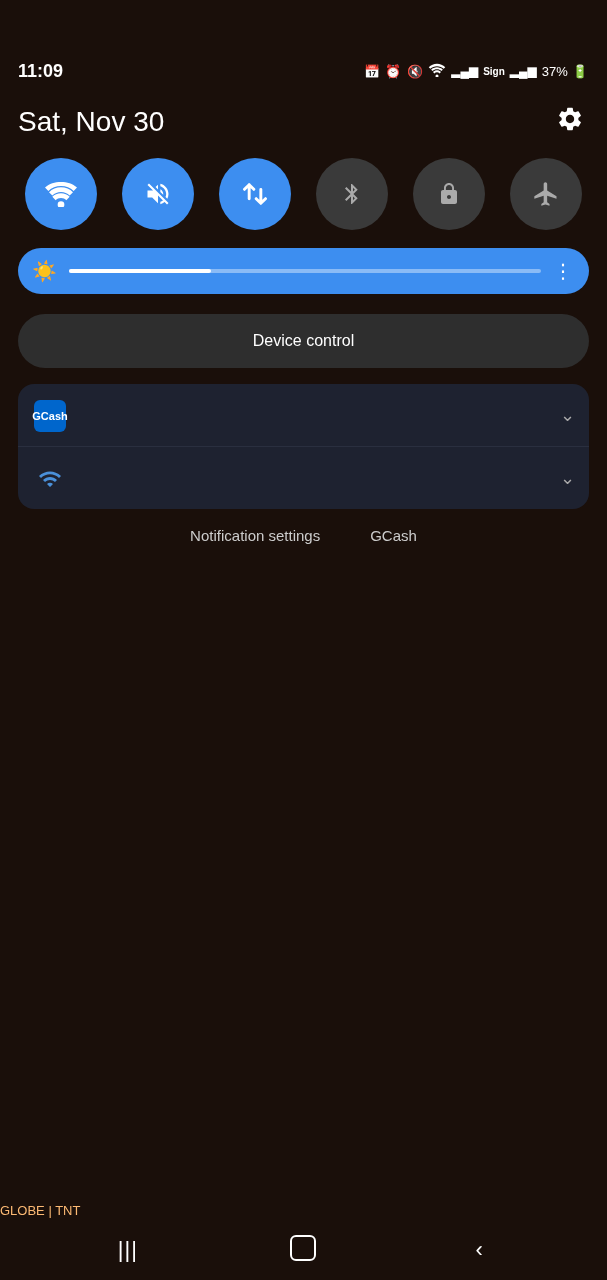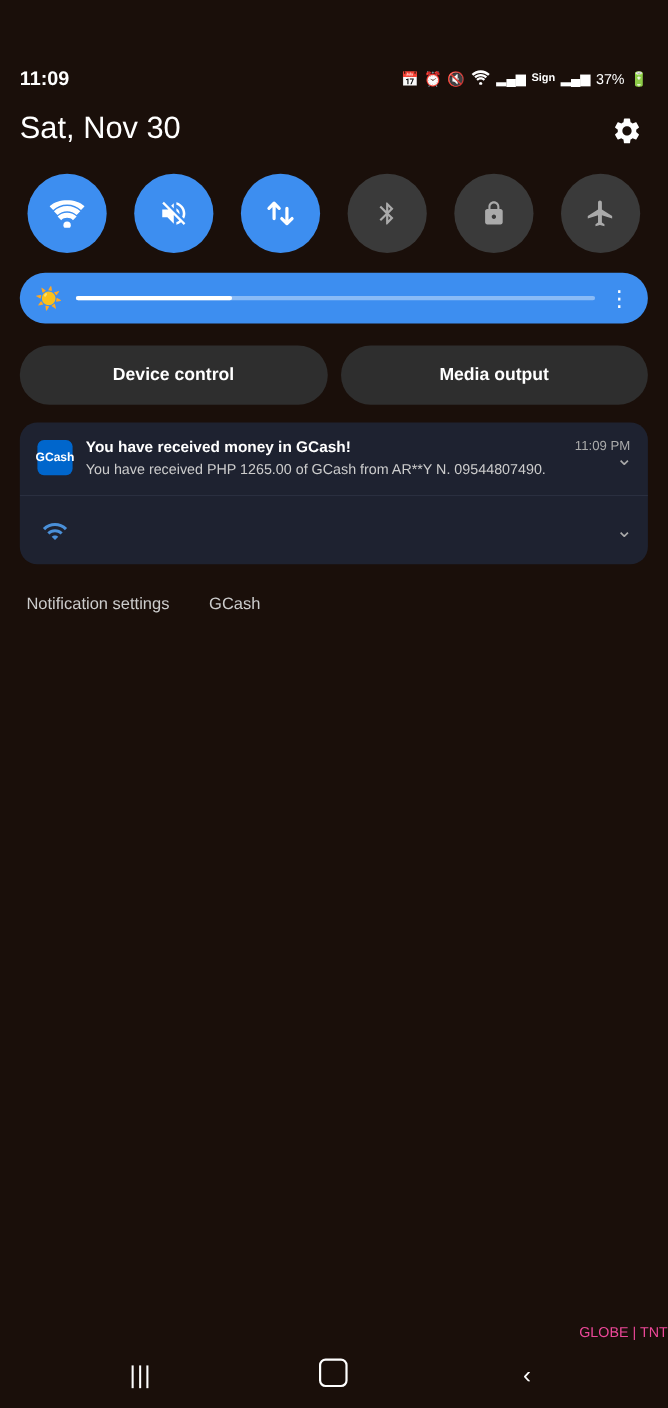--- a/index.html
+++ b/index.html
@@ -44,21 +44,21 @@
     .battery-text {
       font-size: 13px;
       color: #ffffff;
       text-align: center;
     }
 
     
     .header-row {
       display: flex;
       justify-content: space-between;
-      align-items: flex-start;
+      align-items: flex-end;
       padding: 8px 18px 12px 18px;
     }
 
     .header-date {
       font-size: 28px;
       font-weight: 400;
       color: #ffffff;
     }
 
     .settings-gear {
@@ -134,21 +134,21 @@
       padding: 10px 18px;
     }
 
     .action-btn {
       flex: 1;
       background: #2e2e2e;
       border: none;
       border-radius: 30px;
       color: #ffffff;
       font-size: 16px;
-      font-weight: 700;
+      font-weight: 400;
       padding: 18px 10px;
       cursor: pointer;
       text-align: center;
     }
 
     
     .notifications-panel {
       margin: 6px 18px 0 18px;
       background: #1e2230;
       border-radius: 16px;
@@ -241,43 +241,43 @@
     }
 
     .notif-sub-detail {
       font-size: 13px;
       color: #aaaaaa;
     }
 
     
     .notif-actions {
       display: flex;
-      justify-content: flex-start;
-      align-items: center;
-      padding: 24px 18px;
-      gap: 24px;
+      justify-content: center;
+      align-items: center;
+      padding: 14px 18px;
+      gap: 38px;
     }
 
     .notif-action-btn {
       background: none;
       border: none;
       color: #cccccc;
       font-size: 15px;
       cursor: pointer;
       padding: 4px 6px;
     }
 
     
     .carrier-text {
       position: absolute;
       bottom: 62px;
       left: 0;
       right: 0;
-      text-align: right;
-      color: #ec4899;
+      text-align: left;
+      color: #fdba74;
       font-size: 13px;
     }
 
     
     .nav-bar {
       position: absolute;
       bottom: 0;
       left: 0;
       right: 0;
       height: 60px;
@@ -388,34 +388,26 @@
 <div class="brightness-bar">
   <span class="brightness-icon">☀️</span>
   <div style="flex:1;margin:0 12px;height:4px;background:rgba(255,255,255,0.4);border-radius:2px;">
     <div style="width:30%;height:100%;background:white;border-radius:2px;"></div>
   </div>
   <span class="brightness-dots">⋮</span>
 </div>
 
 <div class="action-buttons">
   <button class="action-btn">Device control</button>
-  <button class="action-btn">Media output</button>
 </div>
 
 <div class="notifications-panel">
 
   <div class="notif-item">
     <div class="notif-icon notif-gcash-icon">GCash</div>
-    <div class="notif-content">
-      <div class="notif-header">
-        <span class="notif-title">You have received money in GCash!</span>
-        <span class="notif-time">11:09 PM</span>
-      </div>
-      <span class="notif-body">You have received PHP 1265.00 of GCash from AR**Y N. 09544807490.</span>
-    </div>
     <span class="notif-expand">⌄</span>
   </div>
 
   <div class="notif-item">
     <div class="notif-icon notif-network-icon">
       <svg width="24" height="24" viewBox="0 0 24 24" fill="#4a90d9">
         <path d="M1 9l2 2c4.97-4.97 13.03-4.97 18 0l2-2C16.93 2.93 7.08 2.93 1 9zm8 8l3 3 3-3c-1.65-1.66-4.34-1.66-6 0zm-4-4l2 2c2.76-2.76 7.24-2.76 10 0l2-2C15.14 9.14 8.87 9.14 5 13z"></path>
       </svg>
     </div>
     <span class="notif-expand">⌄</span>

